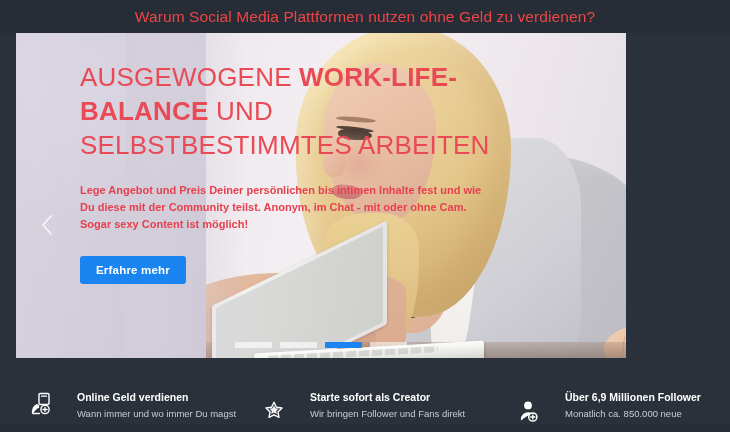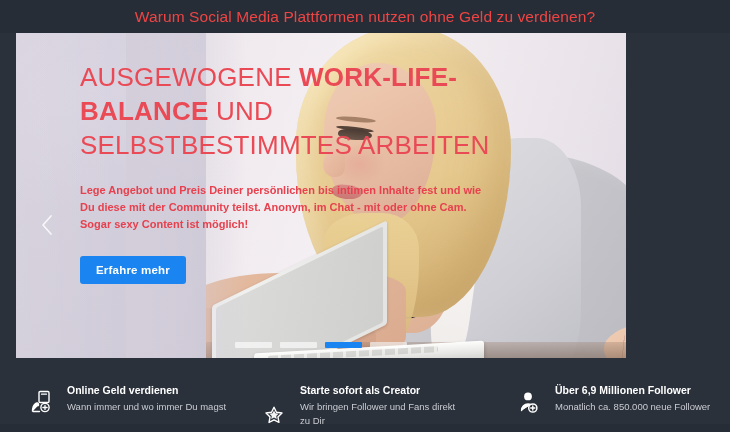--- a/index.html
+++ b/index.html
@@ -234,22 +234,22 @@
   }
   .car-dot.active{ background:#1a85f0; }
 
   
   .featurebar{
     position:absolute; left:0; top:358px; width:730px; height:66px;
     background:#2b313b;
     display:flex; align-items:flex-start;
   }
   .feature{
-    display:flex; align-items:flex-end; gap:15px;
-    padding-top:22px;
+    display:flex; align-items:center; gap:25px;
+    padding-top:29px;
   }
   .feature.f1{ margin-left:30px; width:225px; }
   .feature.f2{ margin-left:8px; width:235px; }
   .feature.f3{ margin-left:20px; width:200px; }
   .feature-icon{
     width:22px; height:24px; flex:0 0 22px; margin-top:1px;
   }
   .feature-txt{ }
   .feature-title{
     color:#ffffff; font-size:10.5px; font-weight:700; line-height:1.3;

